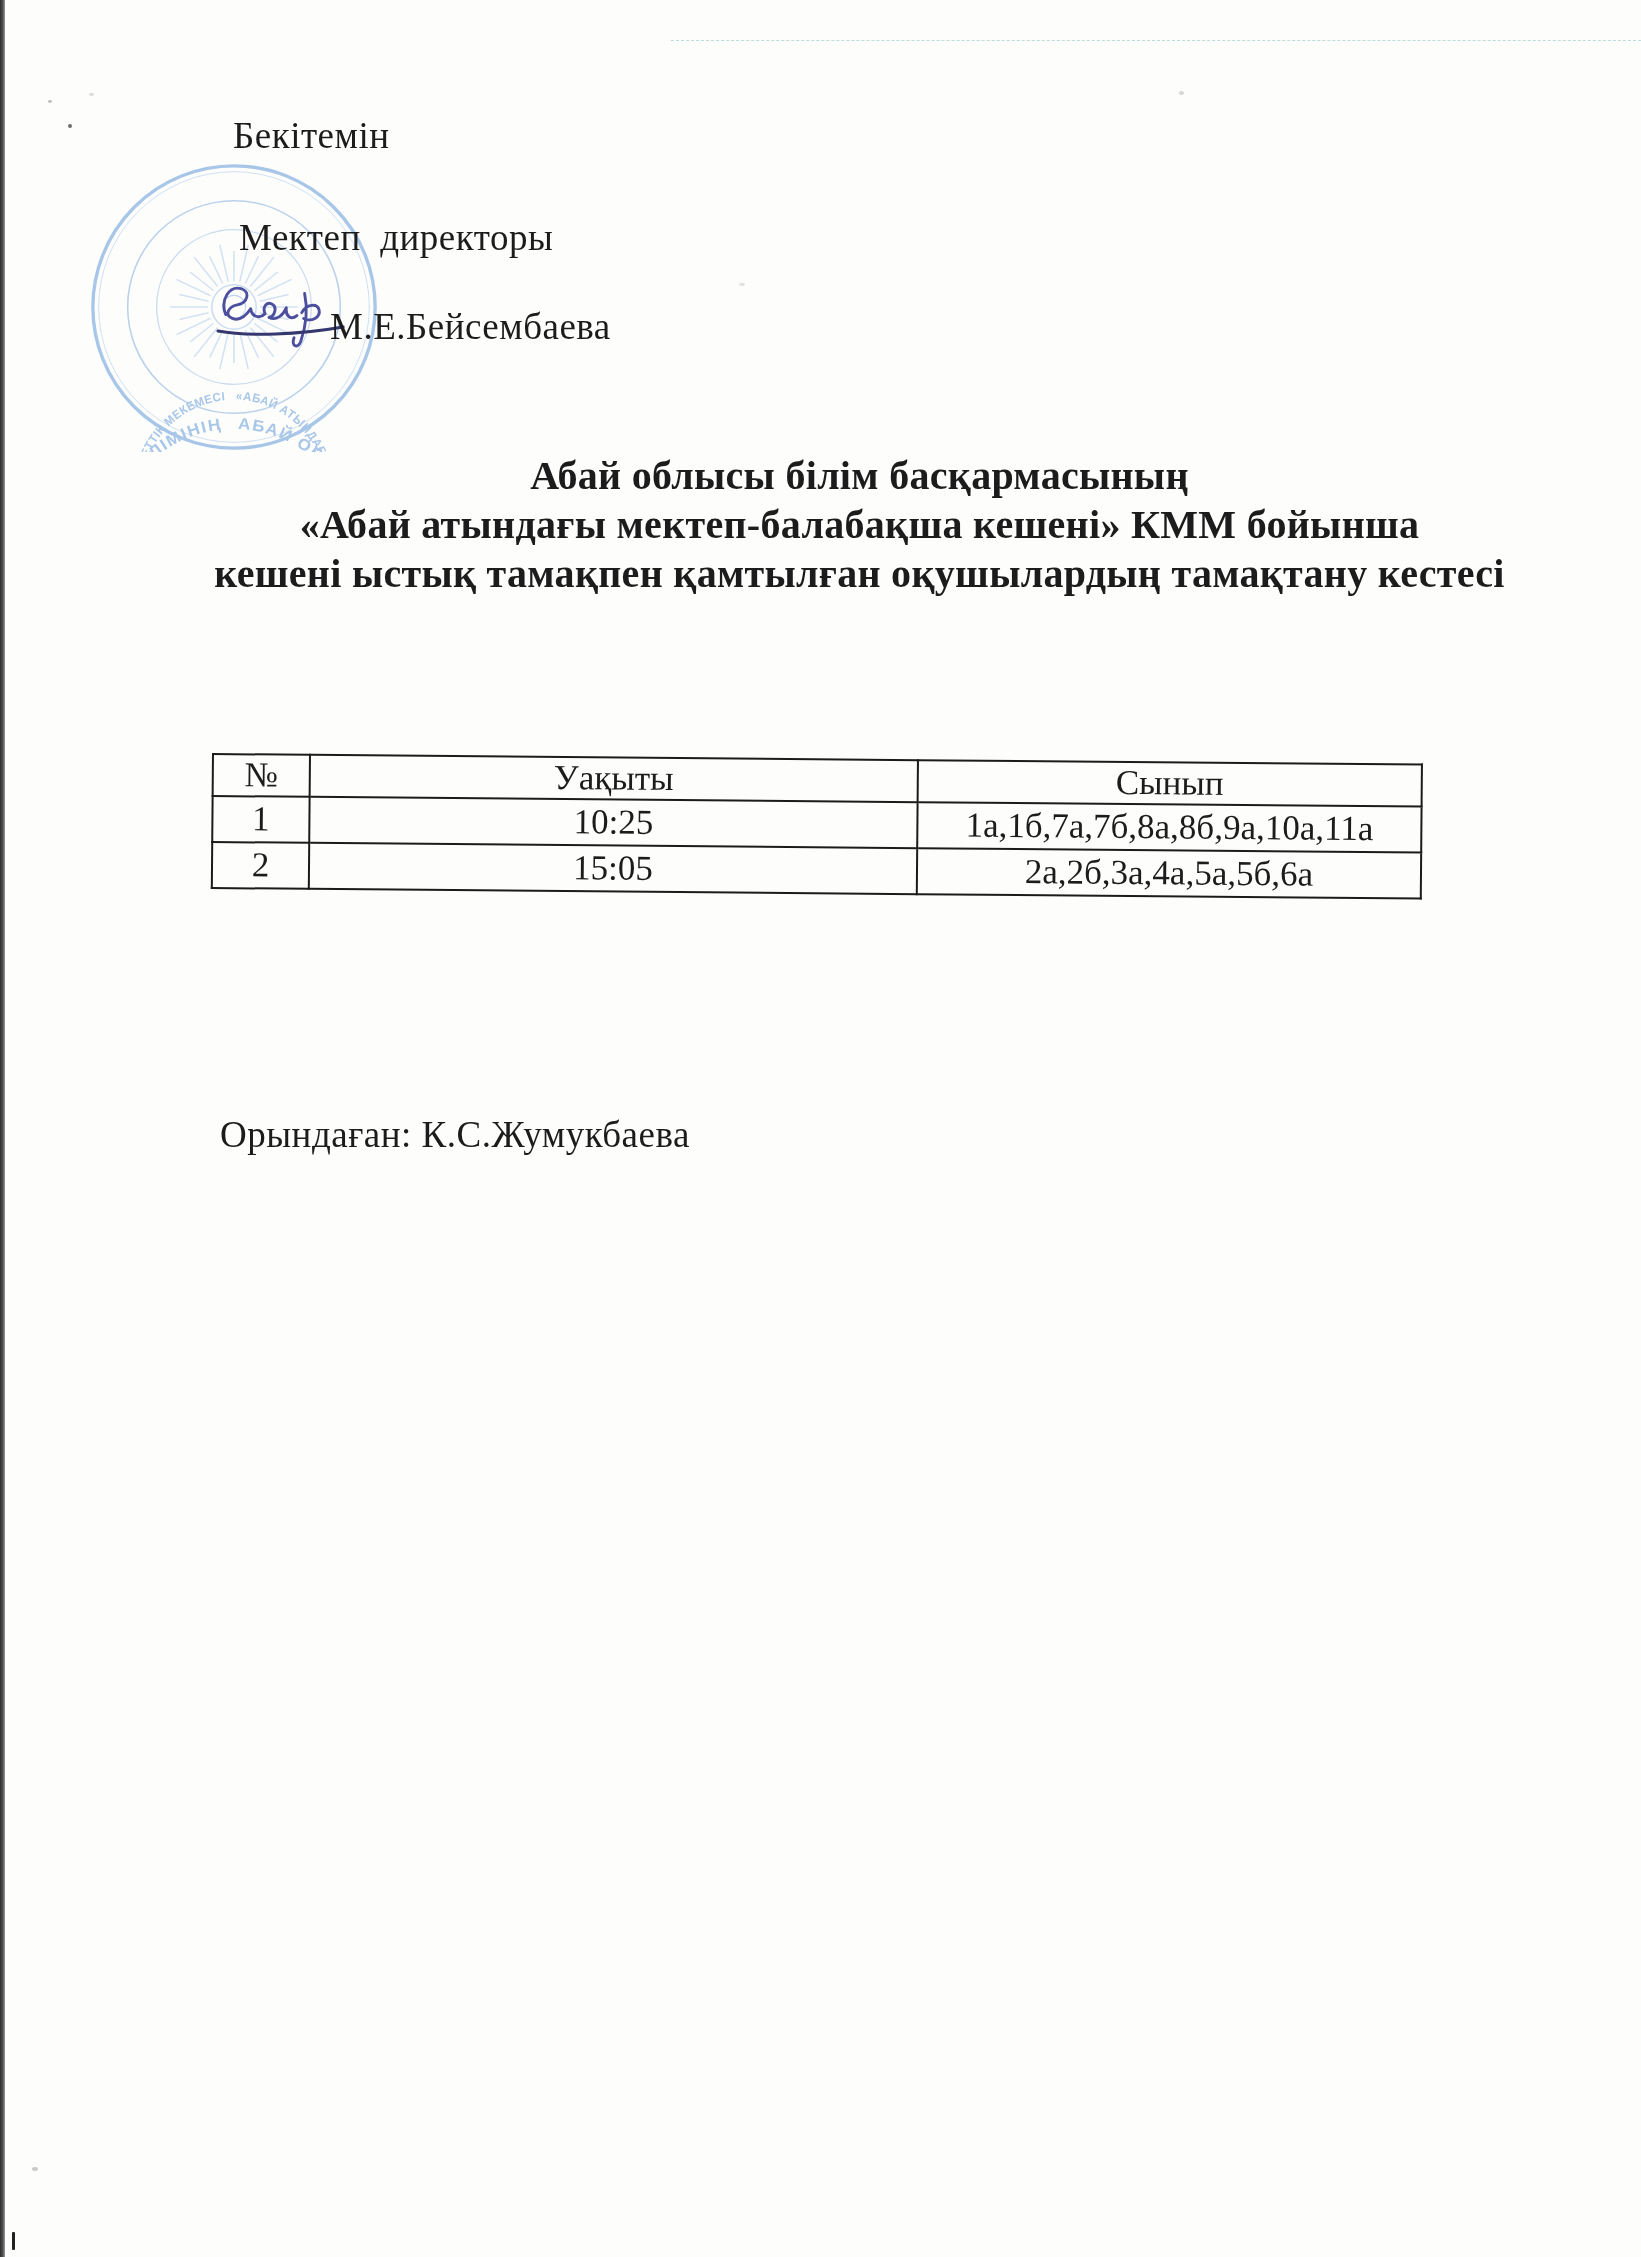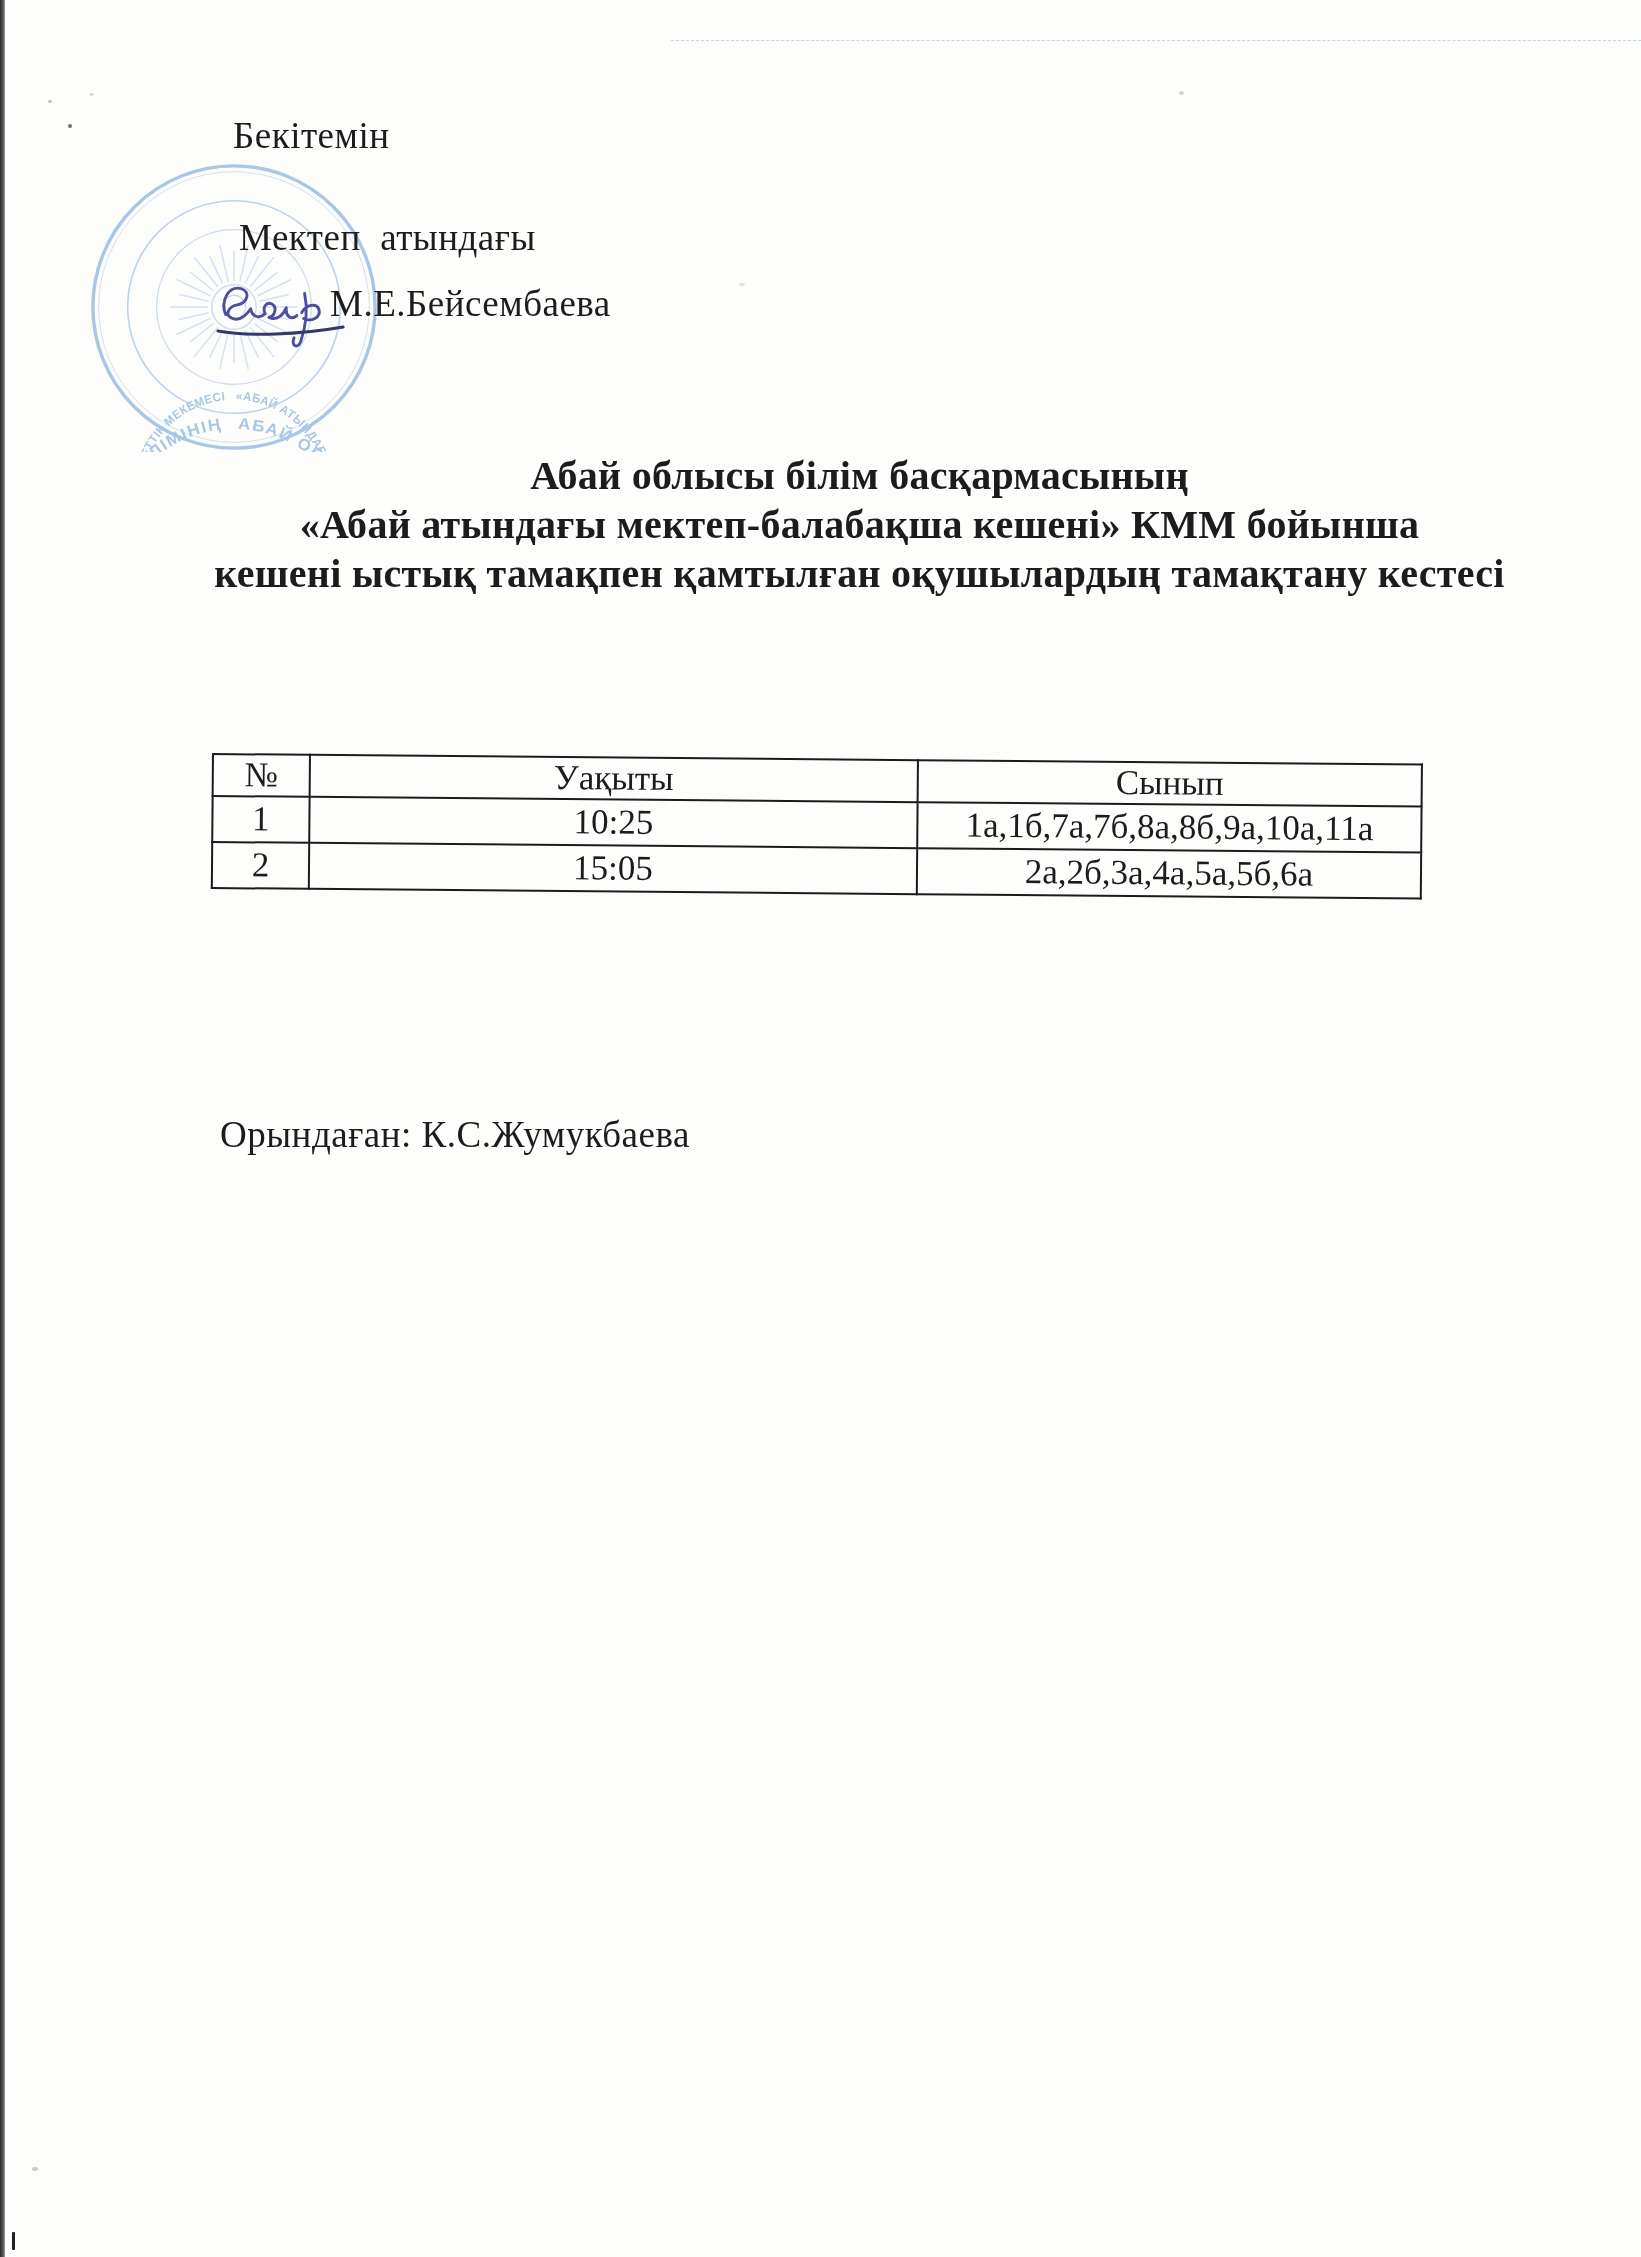--- a/index.html
+++ b/index.html
@@ -30,21 +30,21 @@
   .speck.s4 { left:1179px;top:91px;  width:4.8px; height:3.9px; opacity:.35; }
   .speck.s5 { left:739px; top:283px; width:5.8px; height:2.9px; opacity:.25; }
   .speck.s6 { left:32px;  top:2167px;width:5.8px; height:3.9px; opacity:.45; }
   .corner-mark {
     position:absolute; left:11.6px; top:2232px; width:3.9px; height:18.3px;
     background:#222; border-radius:1px;
   }
   
   .approve-line   { position:absolute; left:233px; top:114px; font-size:37px; letter-spacing:0.5px; }
   .director-line  { position:absolute; left:239px; top:216px; font-size:37px; white-space:pre; letter-spacing:0.5px; }
-  .name-line      { position:absolute; left:330px; top:282px; font-size:37px; letter-spacing:0.5px; }
+  .name-line      { position:absolute; left:330px; top:305px; font-size:37px; letter-spacing:0.5px; }
   .signature-svg  { position:absolute; left:216px; top:278px; }
   
   .stamp-svg { position:absolute; left:89px; top:162px; opacity:.88; }
   
   .title-block {
     position:absolute; left:174px; top:451px; width:1371px;
     text-align:center; font-weight:bold; font-size:40px; line-height:49px;
     letter-spacing:0.3px;
   }
   
@@ -142,21 +142,21 @@
     <g fill="none" stroke-linecap="round" stroke-linejoin="round" stroke="#4c4e9e">
       <path stroke-width="3" d="M10,38 C4,22 14,8 26,11 C36,14 33,26 22,28 C12,30 9,39 17,42
            C25,45 32,38 36,32 C37,40 45,43 51,37 C48,31 52,24 58,27
            C64,30 61,40 55,41 C63,45 70,38 73,31 C72,40 78,44 84,39"></path>
       <path stroke-width="3" d="M92,16 C95,30 94,48 88,66 C85,74 78,71 81,62 M89,36 C94,27 105,26 107,33 C109,41 99,46 91,42"></path>
     </g>
     <path stroke-width="3.2" fill="none" stroke-linecap="round" d="M2,55 C34,61 86,59 132,51" stroke="#35376f"></path>
   </svg>
 
   <div class="approve-line">Бекітемін</div>
-  <div class="director-line">Мектеп  атындағы</div>
+  <div class="director-line">Мектеп  директоры</div>
   <div class="name-line">М.Е.Бейсембаева</div>
 
   <div class="title-block">
     <div>Абай облысы білім басқармасының</div>
     <div>«Абай атындағы мектеп-балабақша кешені» КММ бойынша</div>
     <div>кешені ыстық тамақпен қамтылған оқушылардың тамақтану кестесі</div>
   </div>
 
   <table class="schedule">
     <tbody>

